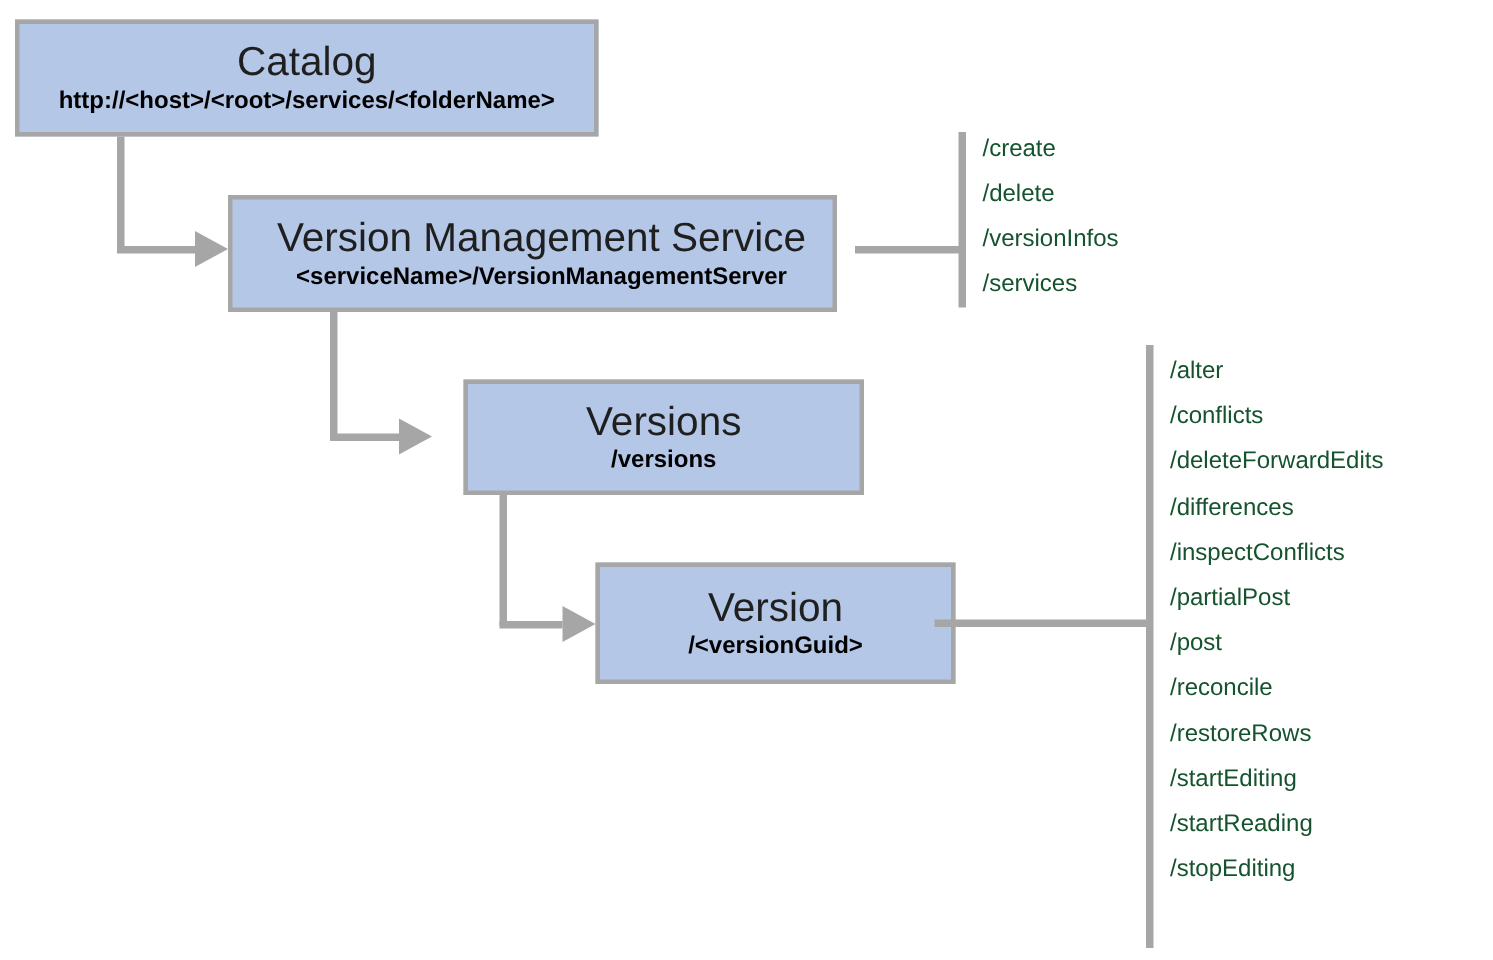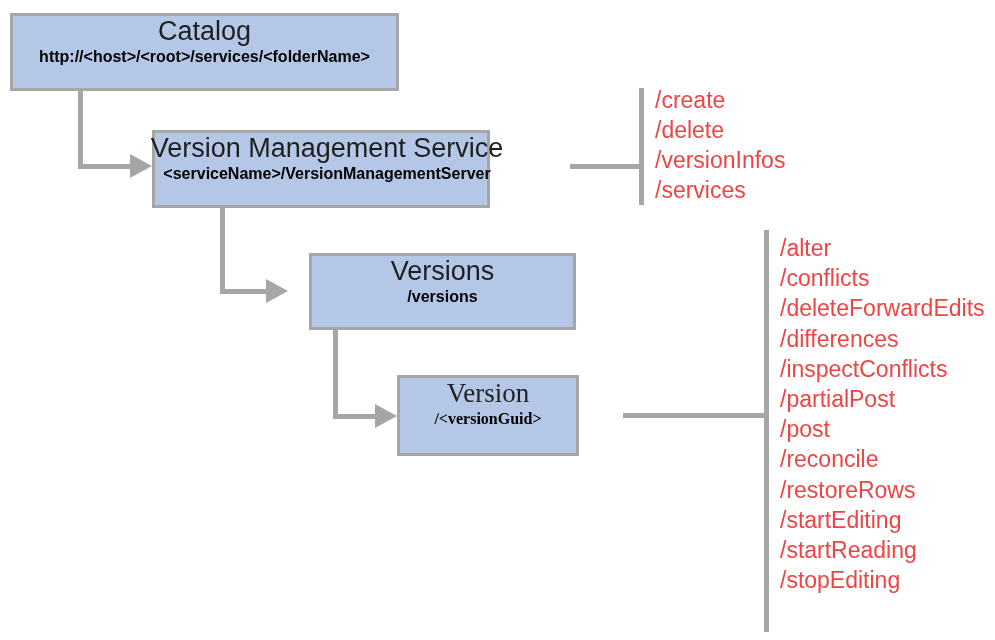--- a/index.html
+++ b/index.html
@@ -15,41 +15,41 @@
     background: #ffffff;
     overflow: hidden;
   }
   .node {
     position: absolute;
     background: #b4c7e7;
     border: 3px solid #a6a6a6;
     box-sizing: border-box;
     display: flex;
     flex-direction: column;
-    justify-content: flex-start;
+    justify-content: center;
     align-items: center;
     text-align: center;
   }
   .node-title {
     font-size: 27px;
     line-height: 1.15;
     color: #1f1f1f;
     white-space: nowrap;
   }
   .node-subtitle {
     font-size: 16px;
     font-weight: bold;
     line-height: 1.25;
     color: #000000;
     white-space: nowrap;
   }
   #node-catalog  { left: 10px;  top: 13px;  width: 389px; height: 78px; }
-  #node-vms      { left: 152px; top: 130px; width: 338px; height: 78px; padding-left: 12px; }
+  #node-vms      { left: 152px; top: 130px; width: 406px; height: 78px; padding-left: 12px; }
   #node-versions { left: 288px; top: 253px; width: 267px; height: 77px; margin-left: 21px; }
-  #node-version  { left: 397px; top: 375px; width: 182px; height: 81px; font-family: Liberation Serif, serif; }
+  #node-version  { left: 397px; top: 375px; width: 240px; height: 81px; }
 
   .h-line, .v-line {
     position: absolute;
     background: #a6a6a6;
   }
   .arrow-head {
     position: absolute;
     width: 0;
     height: 0;
     border-top: 12px solid transparent;
@@ -70,22 +70,22 @@
   #c3a { left: 375px; top: 404px; }
   
   #l1   { left: 570px; top: 164px; width: 71px;  height: 5px; }
   #bar1 { left: 639px; top: 88px;  width: 5px;   height: 117px; }
   
   #l2   { left: 623px; top: 413px; width: 143px; height: 5px; }
   #bar2 { left: 764px; top: 230px; width: 5px;   height: 402px; }
 
   .op-list {
     position: absolute;
-    color: #ef4444;
-    font-size: 23px;
+    color: #14532d;
+    font-size: 16px;
     white-space: nowrap;
   }
   #op-list-vms     { left: 655px; top: 85px;  line-height: 30px; }
   #op-list-version { left: 780px; top: 233px; line-height: 30.2px; }
   .op-item { display: block; }
 </style>
 </head>
 <body>
 
 <div class="canvas">

